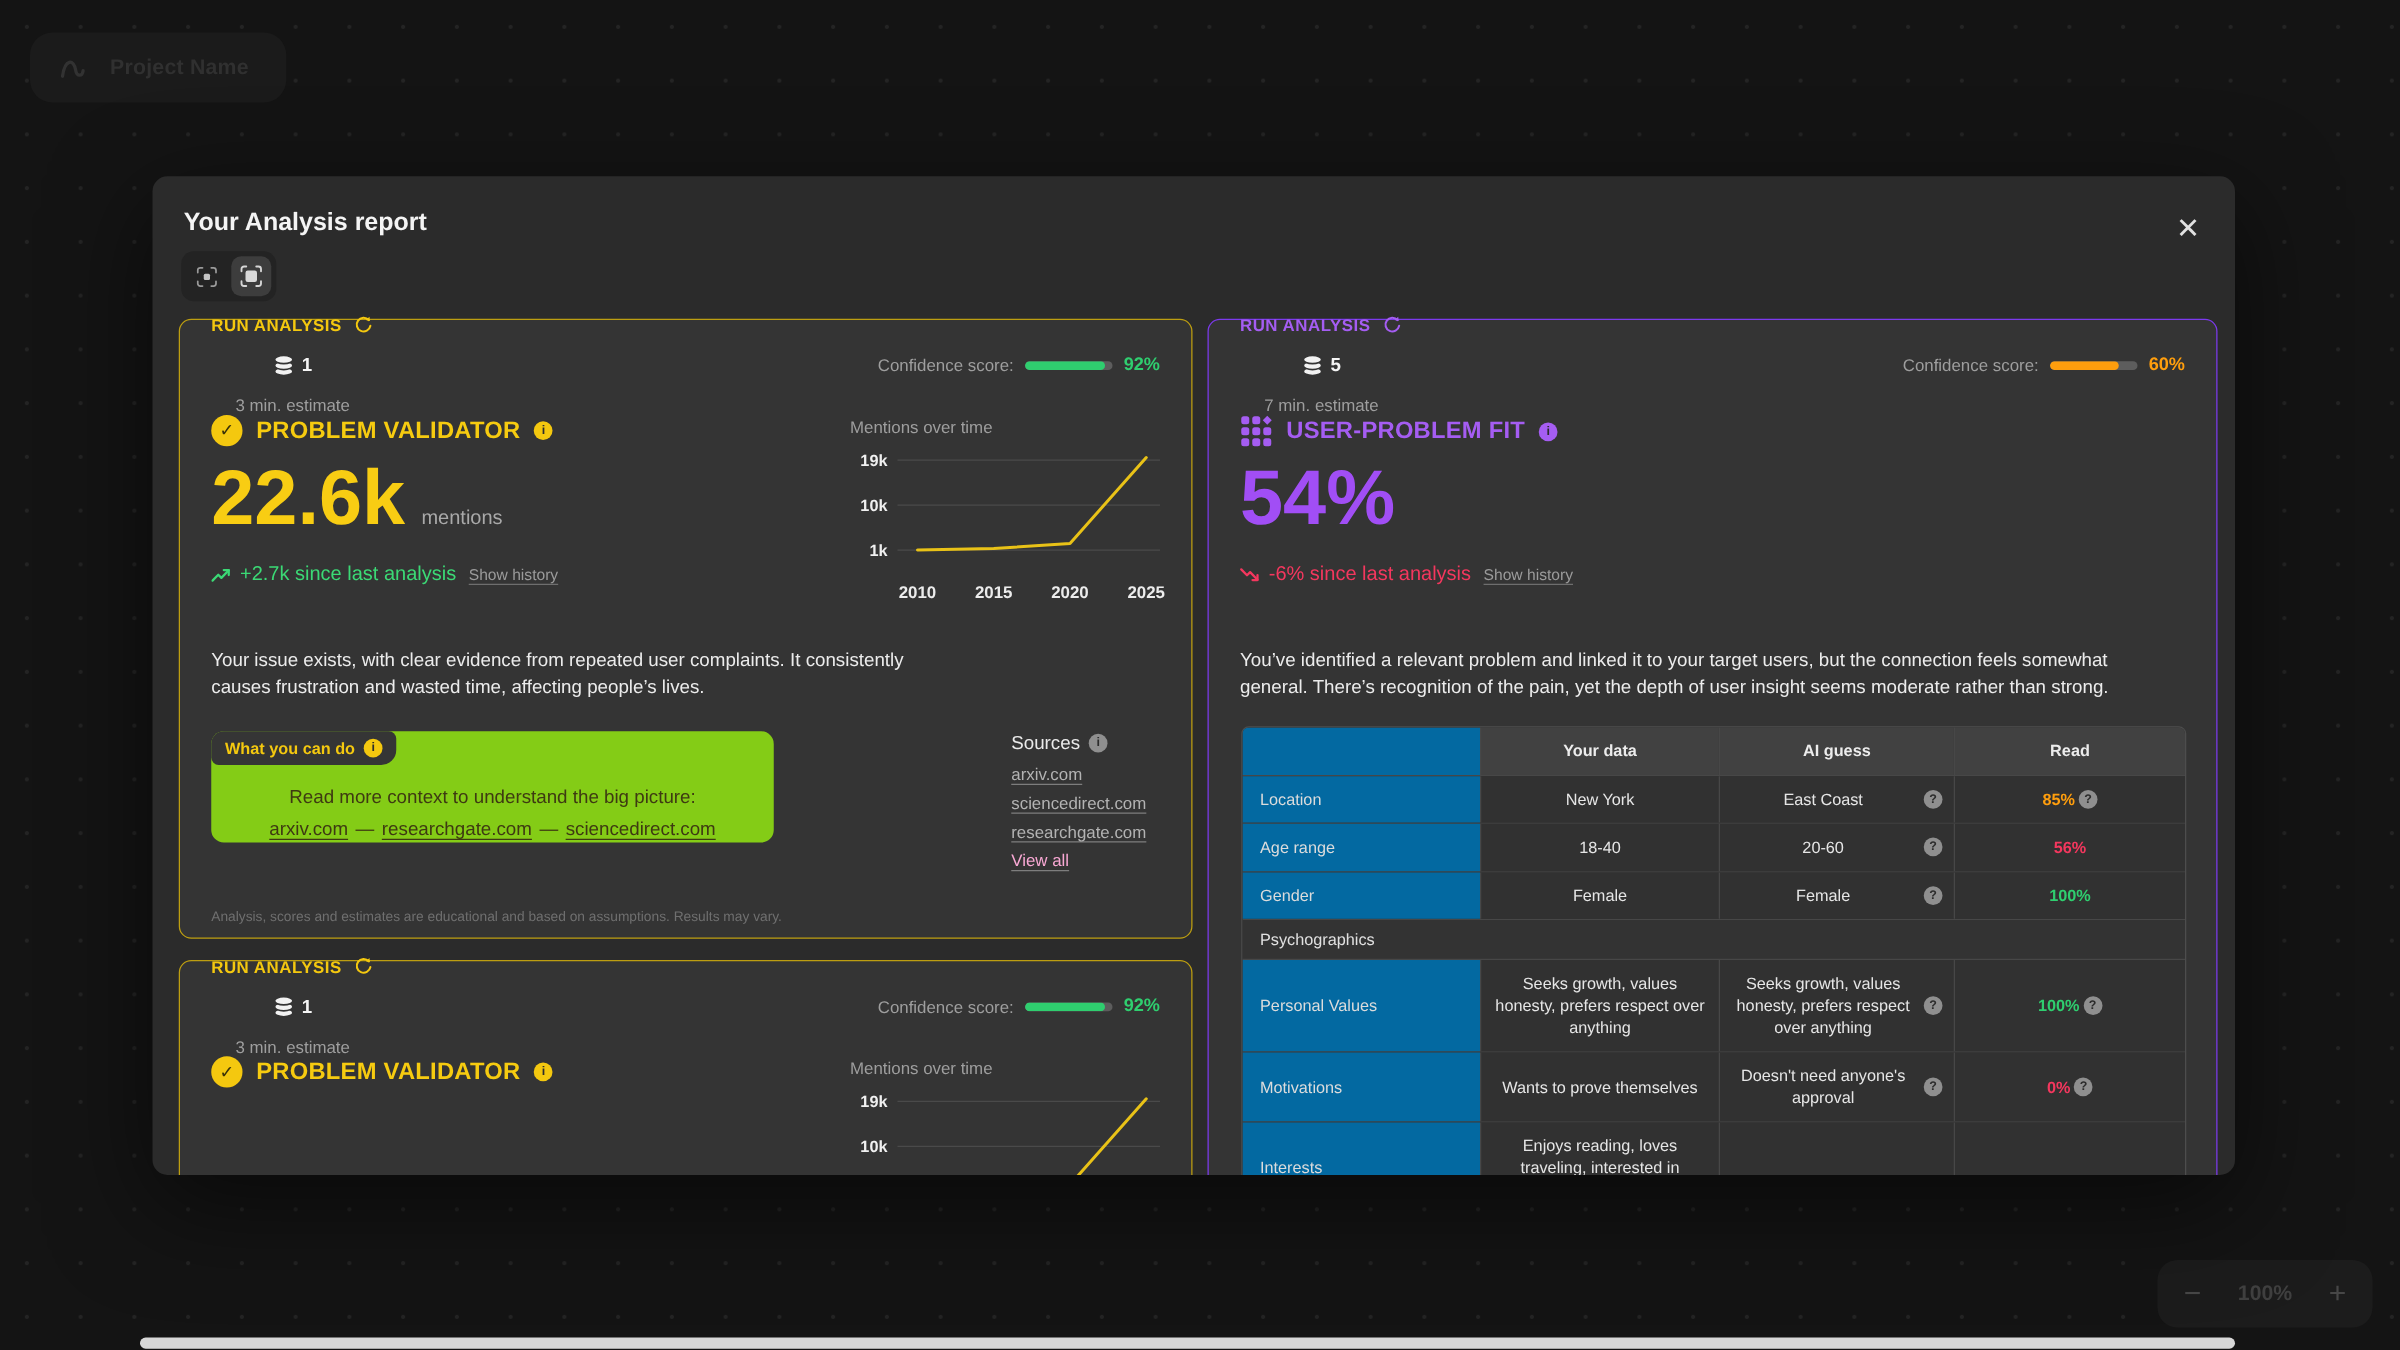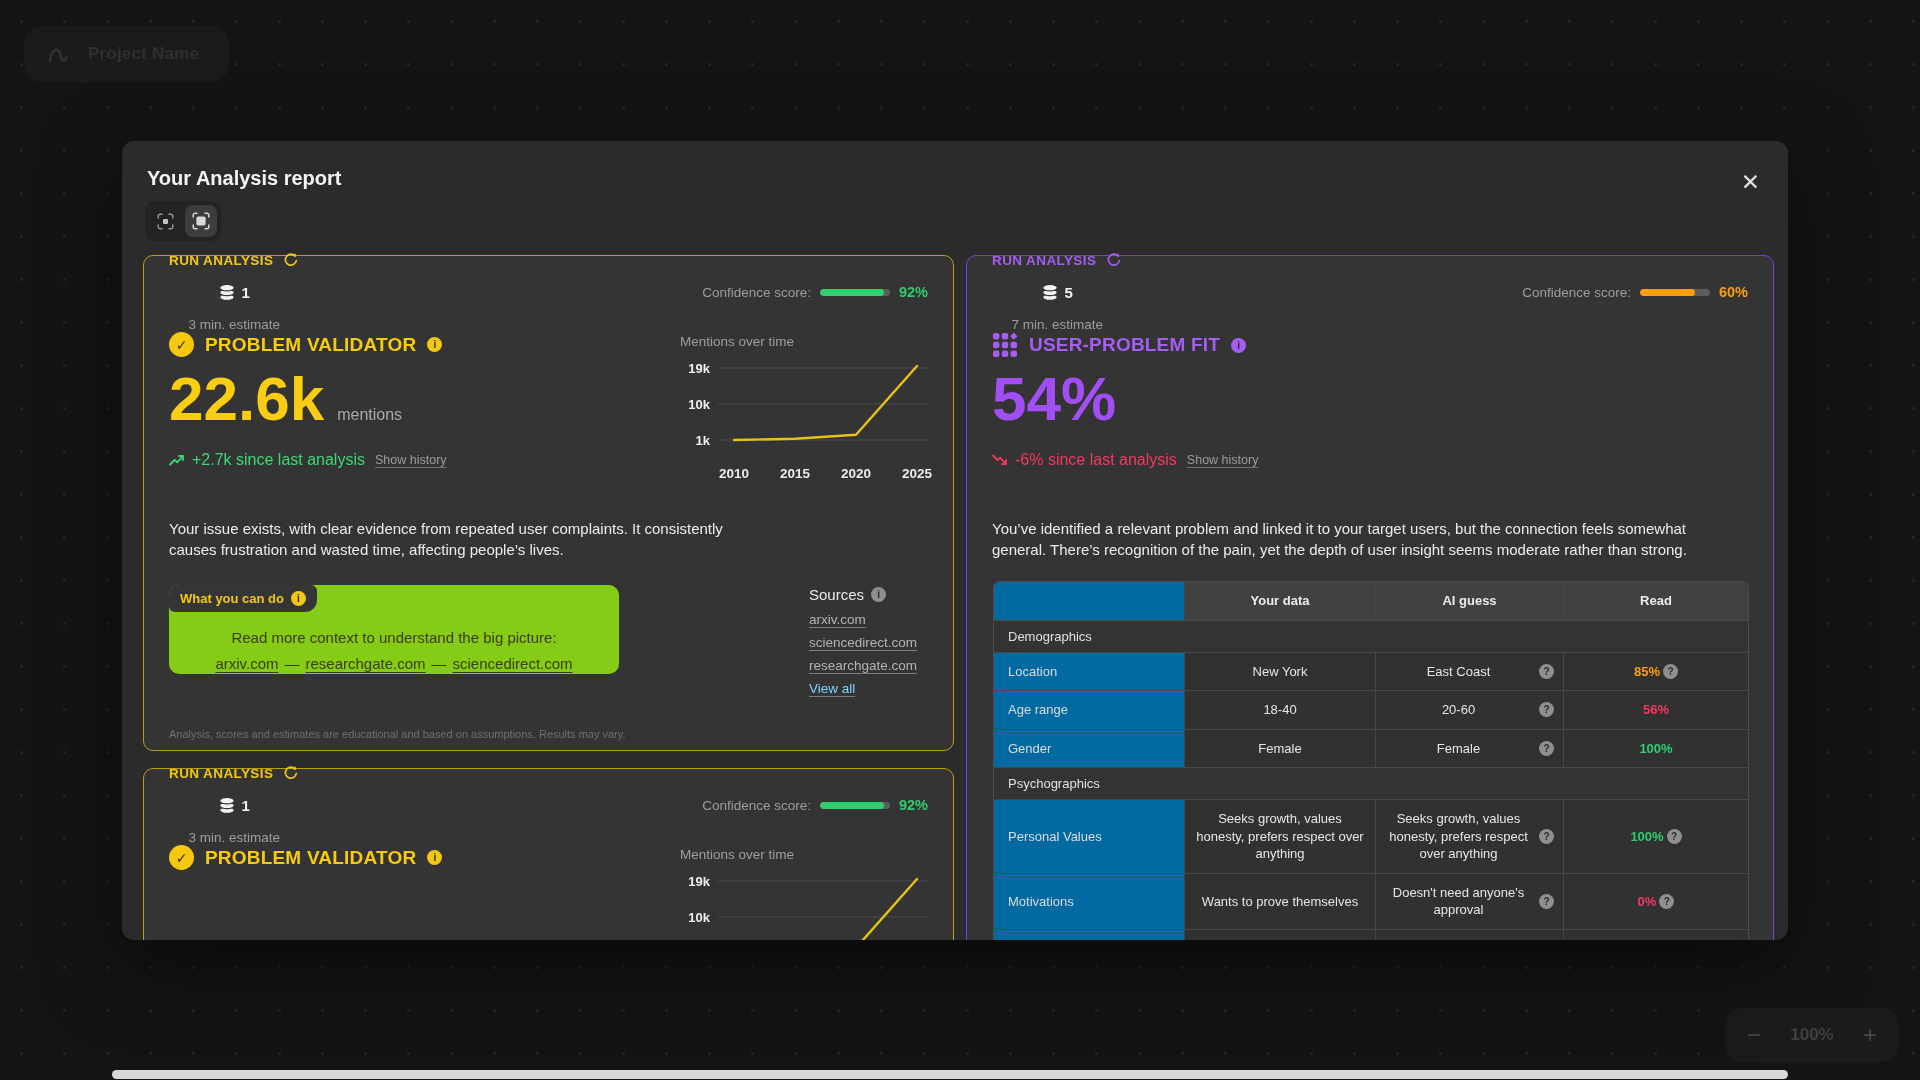--- a/index.html
+++ b/index.html
@@ -92,21 +92,21 @@
   .action-text{position:absolute;left:0;right:0;top:44px;text-align:center;font-size:15px;}
   .action-links{position:absolute;left:0;right:0;top:70px;text-align:center;font-size:15px;}
   .action-links a{color:#3e3a12;text-decoration:underline;text-underline-offset:3px;cursor:default;}
   .action-sep{margin:0 6px;}
 
   
   .sources{position:absolute;left:665px;top:330px;display:flex;flex-direction:column;}
   .sources-title{display:flex;align-items:center;gap:7px;font-size:15px;color:#eaeaea;margin-bottom:9px;}
   .source-link{font-size:13.5px;color:#b3b3b3;text-decoration:underline;text-underline-offset:3px;
     text-decoration-color:#7d7d7d;margin-bottom:8px;cursor:default;}
-  .view-all{color:#7dd3fc;}
+  .view-all{color:#f9a8d4;}
 
   .disclaimer{position:absolute;left:25px;bottom:10px;font-size:11px;color:#6f6f6f;}
 
   
   .fit-table{position:absolute;left:26px;top:325px;width:756px;border:1px solid #4d4d4d;border-radius:6px;
     overflow:hidden;background:#313131;}
   .t-row{display:grid;grid-template-columns:190px 191px 188px 1fr;border-top:1px solid #474747;}
   .t-row:first-child{border-top:none;}
   .t-cell{font-size:13px;color:#e6e6e6;text-align:center;padding:10px 10px;display:flex;align-items:center;
     justify-content:center;background:#313131;position:relative;line-height:1.35;border-left:1px solid #474747;}
@@ -380,21 +380,20 @@
 
     <div class="desc fit">You’ve identified a relevant problem and linked it to your target users, but the connection feels somewhat general. There’s recognition of the pain, yet the depth of user insight seems moderate rather than strong.</div>
 
     <div class="fit-table">
         <div class="t-row t-head">
           <div class="t-cell t-hcell t-first"></div>
           <div class="t-cell t-hcell">Your data</div>
           <div class="t-cell t-hcell">AI guess</div>
           <div class="t-cell t-hcell">Read</div>
         </div>
-        <div class="t-section">Demographics</div>
         <div class="t-row">
           <div class="t-cell t-first">Location</div>
           <div class="t-cell">New York</div>
           <div class="t-cell t-ai">
             <span>East Coast</span>
             <span class="chip">?</span>
           </div>
           <div class="t-cell t-match">
             <span class="t-match-val" style="color: rgb(255, 158, 13);">85%</span>
             <span class="chip">?</span>

